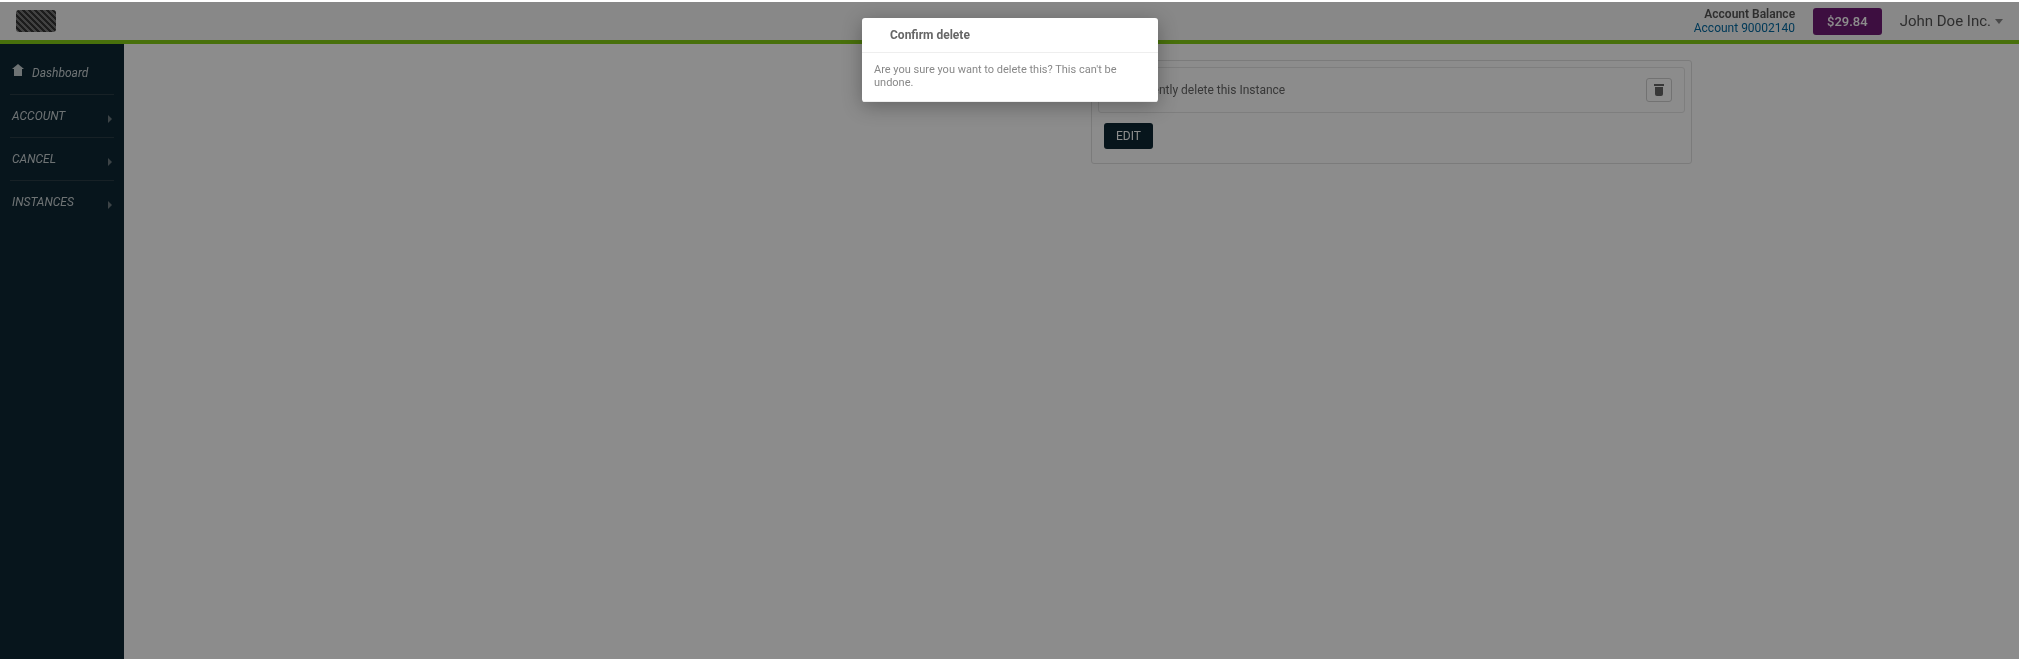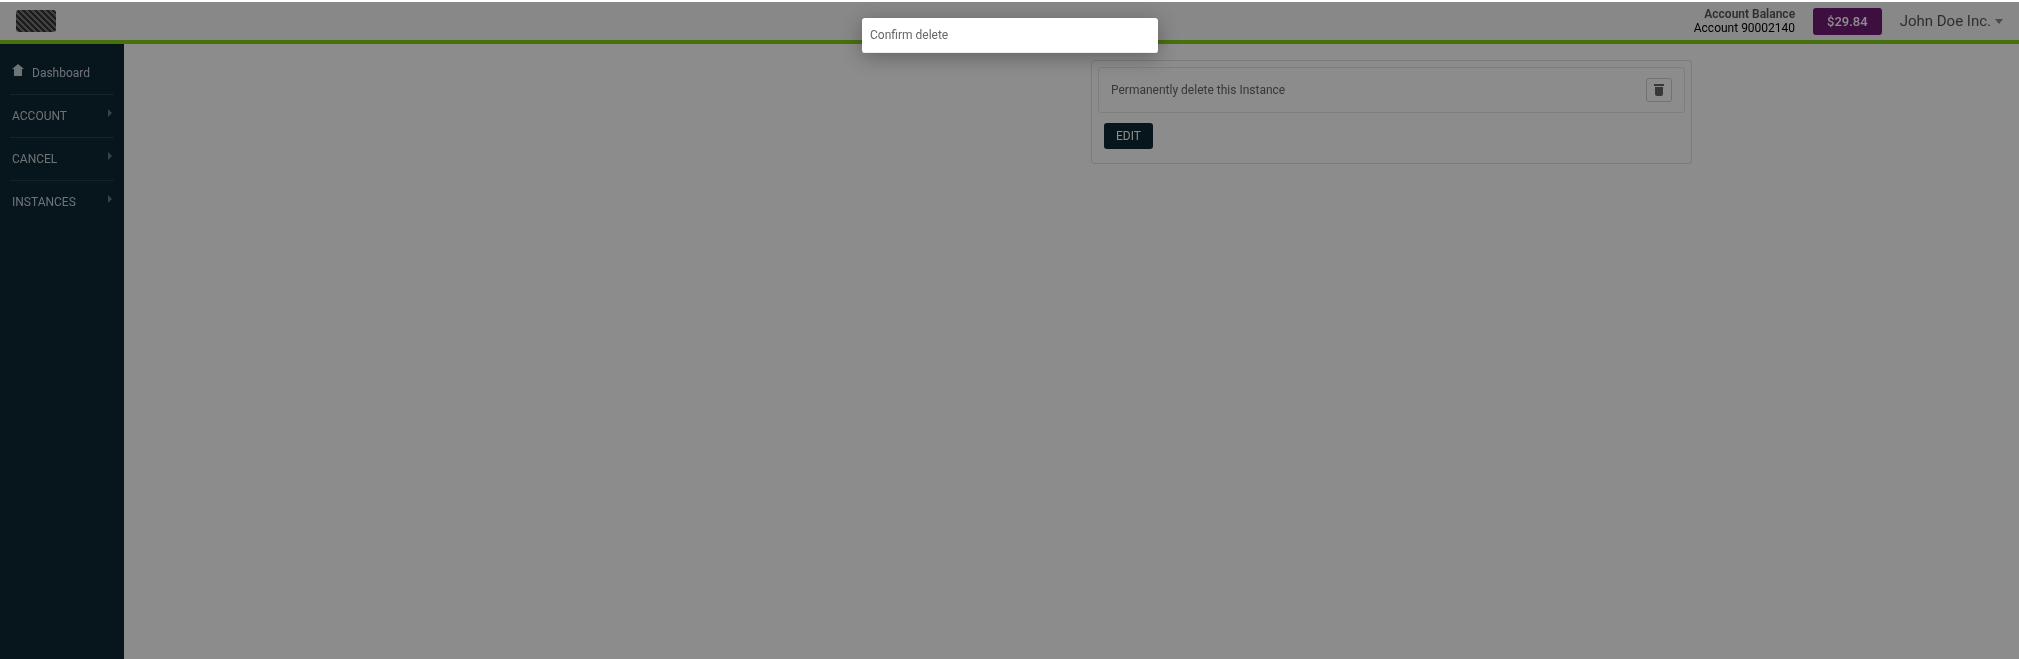--- a/index.html
+++ b/index.html
@@ -41,21 +41,21 @@
 .topbar-spacer { flex: 1; }
 
 .balance-block {
   text-align: right;
   margin-right: 18px;
   font-size: 12px;
   line-height: 14px;
   color: #555;
 }
 .balance-block .title { font-weight: 600; }
-.balance-block .sub { color: #000000; }
+.balance-block .sub { color: #0369a1; }
 
 .balance-btn {
   background: #701a75;
   color: #fff;
   font-size: 13px;
   font-weight: 500;
   padding: 6px 14px;
   border-radius: 3px;
   border: none;
   margin-right: 18px;
@@ -86,24 +86,25 @@
   bottom: 0;
   width: 124px;
   background: #0d2733;
   color: #c9d1d4;
   font-size: 12px;
   padding-top: 14px;
 }
 
 .side-item {
   display: flex;
-  align-items: flex-start;
+  align-items: flex-end;
   justify-content: space-between;
   padding: 8px 12px;
   cursor: pointer;
+  font-style: italic;
 }
 .side-item .left {
   display: flex;
   align-items: center;
   gap: 8px;
 }
 .side-sep {
   border-top: 1px solid #2a3d45;
   margin: 6px 10px;
 }
@@ -214,24 +215,25 @@
   top: 18px;
   left: 862px;
   width: 296px;
   background: #fff;
   border-radius: 3px;
   box-shadow: 0 4px 20px rgba(0,0,0,0.3);
   overflow: hidden;
 }
 
 .modal-header {
-  padding: 10px 8px;
+  padding: 10px 28px;
   font-size: 12px;
   color: #666;
   border-bottom: 1px solid #eee;
+  font-weight: bold;
 }
 .modal-body {
   padding: 10px 12px 12px;
   font-size: 11px;
   color: #888;
   border-bottom: 1px solid #eee;
 }
 .modal-footer {
   display: flex;
   justify-content: flex-end;
@@ -311,13 +313,14 @@
     <button class="trash-btn">
       <span class="trash-icon"></span>
     </button>
   </div>
   <button class="edit-btn">EDIT</button>
 </div>
 
 <div class="overlay"></div>
 <div class="modal">
   <div class="modal-header">Confirm delete</div>
+  <div class="modal-body">Are you sure you want to delete this? This can't be undone.</div>
 </div>
 
 </body></html>

